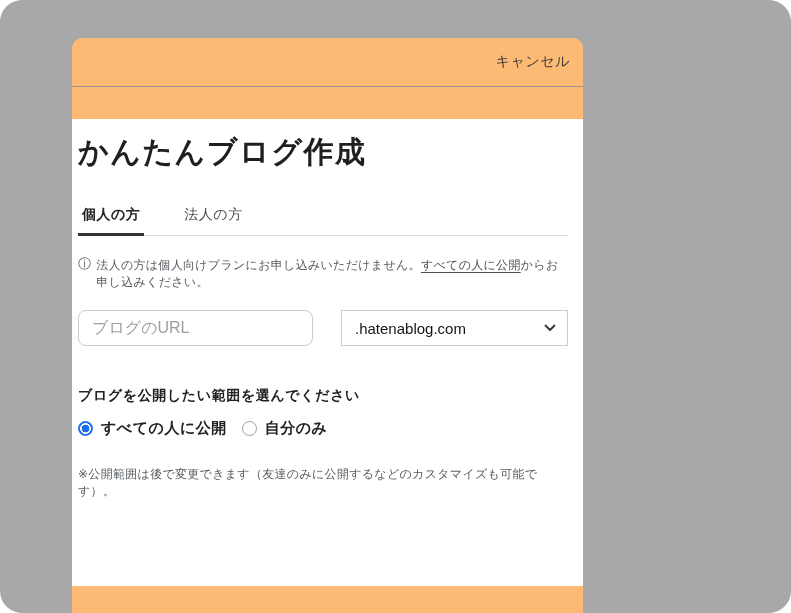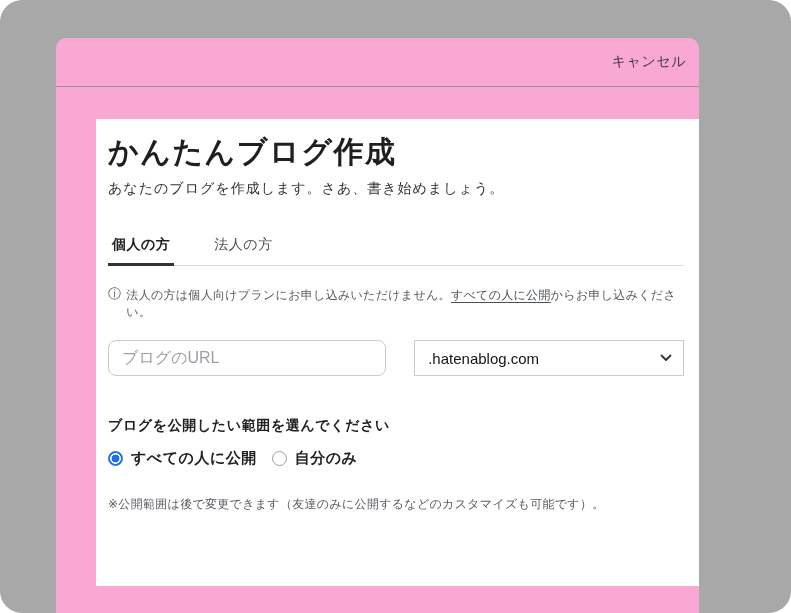--- a/index.html
+++ b/index.html
@@ -1,22 +1,22 @@
 <!DOCTYPE html>
 <html><head>
 <meta charset="utf-8">
 <style>
   html,body{margin:0;padding:0;background:#ffffff;}
   body{font-family:"Liberation Sans","DejaVu Sans",sans-serif;-webkit-font-smoothing:antialiased;}
   .screen{position:relative;width:791px;height:613px;background:#a8a8a8;border-radius:22px;overflow:hidden;}
-  .modal{position:absolute;left:56px;top:38px;width:643px;bottom:0;background:#f9a8d4;border-radius:10px 10px 0 0;}
+  .modal{position:absolute;left:72px;top:38px;width:511px;bottom:0;background:#fdba74;border-radius:10px 10px 0 0;}
   .modal-header{height:49px;display:flex;align-items:center;justify-content:flex-end;padding:0 13px;border-bottom:1px solid #969696;box-sizing:border-box;}
   .cancel-btn{background:none;border:none;font-family:inherit;font-size:14px;color:#3a3a3a;cursor:pointer;padding:0;letter-spacing:.5px;}
   .modal-gap{height:32px;}
-  .sheet{background:#ffffff;height:467px;box-sizing:border-box;padding:16px 15px 0 12px;overflow:hidden;margin-left:40px;}
+  .sheet{background:#ffffff;height:467px;box-sizing:border-box;padding:16px 15px 0 6px;overflow:hidden;}
   .page-title{font-size:30px;font-weight:bold;color:#1f1f1f;letter-spacing:1.5px;line-height:1.1;margin:0;}
   .page-subtitle{font-size:14px;color:#333333;letter-spacing:1px;margin-top:12px;}
   .tabs{display:flex;gap:36px;margin-top:38px;border-bottom:1px solid #dcdcdc;}
   .tab{font-size:14px;padding:0 4px 9px 4px;cursor:pointer;letter-spacing:.5px;}
   .tab.active{font-weight:bold;color:#222222;border-bottom:3px solid #333333;margin-bottom:-1px;}
   .tab.inactive{color:#4f4f4f;}
   .info-line{margin-top:21px;font-size:12px;color:#565b60;letter-spacing:.3px;display:flex;align-items:flex-start;gap:5px;}
   .info-icon{display:inline-block;font-size:13px;line-height:14px;color:#565b60;}
   .info-link{color:#4a4f54;text-decoration:underline;text-underline-offset:3px;cursor:pointer;}
   .section-label{font-size:14px;font-weight:bold;color:#222222;letter-spacing:.6px;}
@@ -46,21 +46,20 @@
 
     <div class="modal-header">
       <button class="cancel-btn">キャンセル</button>
     </div>
 
     <div class="modal-gap"></div>
 
     <div class="sheet">
 
       <h1 class="page-title">かんたんブログ作成</h1>
-      <div class="page-subtitle">あなたのブログを作成します。さあ、書き始めましょう。</div>
 
       <div class="tabs">
         <div class="tab active">個人の方</div>
         <div class="tab inactive">法人の方</div>
       </div>
 
       <div class="info-line">
         <span class="info-icon">ⓘ</span>
         <span><span>法人の方は個人向けプランにお申し込みいただけません。</span><a class="info-link">すべての人に公開</a><span>からお申し込みください。</span></span>
       </div>

